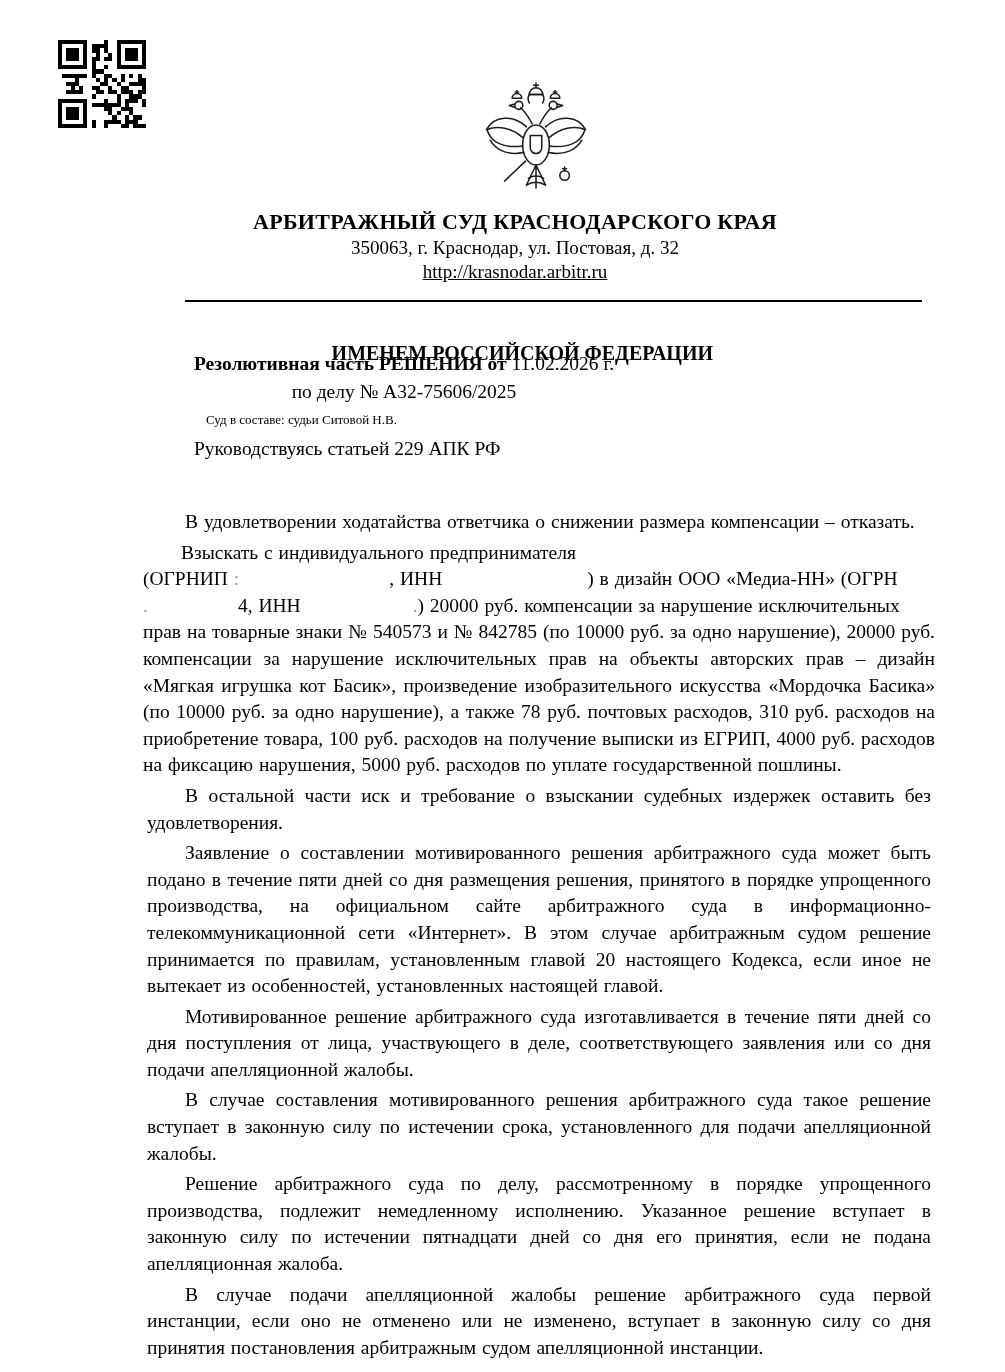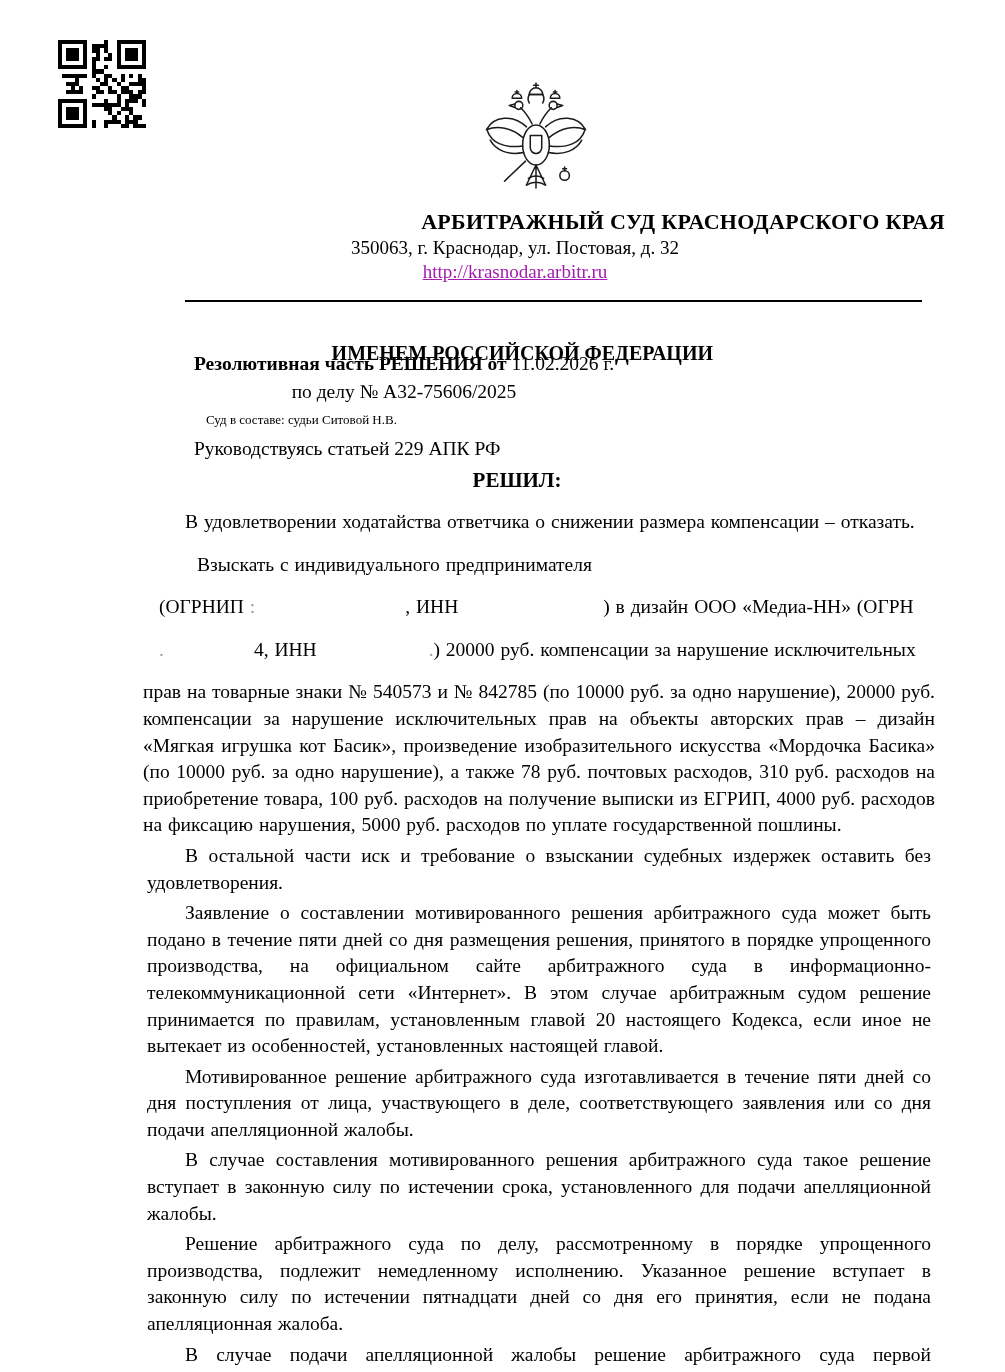--- a/index.html
+++ b/index.html
@@ -8,43 +8,43 @@
     width:1005px;height:1372px;
     background:#ffffff;
     font-family:"Liberation Serif", serif;
     color:#000;
     margin:0 auto;
     overflow:hidden;
   }
   .abs{position:absolute;}
   
   .hdr{left:85px;width:860px;text-align:center;}
-  .court-title{top:209px;font-size:22px;font-weight:bold;letter-spacing:.3px;text-align:right;}
+  .court-title{top:209px;font-size:22px;font-weight:bold;letter-spacing:.3px;}
   .court-addr{top:237px;font-size:19px;}
   .court-link-wrap{top:261px;font-size:19px;}
-  a.court-link{color:#a21caf;text-decoration:underline;cursor:pointer;}
+  a.court-link{color:#000000;text-decoration:underline;cursor:pointer;}
   .rule{top:300px;left:185px;width:737px;height:2px;background:#000;}
   
   .in-name{top:314px;left:143px;width:570px;text-align:right;font-size:20px;font-weight:bold;margin-top:28px;}
   .resolutive{top:353px;left:143px;width:522px;text-align:center;font-size:19.5px;}
   .resolutive b{font-weight:bold;}
   .case-line{top:381px;left:143px;width:522px;text-align:center;font-size:19.5px;}
   .court-comp{top:412px;left:206px;font-size:13px;}
   .guided{top:438px;left:194px;font-size:19.5px;}
   .decided{top:468px;left:143px;width:748px;text-align:center;font-size:21px;font-weight:bold;}
   
   .body-text{
     top:500px;left:143px;width:792px;
     font-size:19.5px;line-height:26.6px;
     text-align:justify;word-spacing:1px;
     padding-top:5px;
   }
   .para{text-indent:38px;margin:4px;}
   .flow{margin:0;}
-  .f-line{white-space:nowrap;text-align:left;margin:16px;}
+  .f-line{white-space:nowrap;text-align:left;margin:0;}
   .f-line.indent{text-indent:38px;}
   .gap{display:inline-block;height:1px;}
   .faint{color:#93a1b8;}
   
   .qr{left:57px;top:40px;}
   .emblem{left:477px;top:82px;}
 </style>
 </head>
 <body>
 
@@ -221,21 +221,20 @@
   <div class="abs hdr court-link-wrap">
     <a class="court-link" href="#">http://krasnodar.arbitr.ru</a>
   </div>
   <div class="abs rule"></div>
 
   <div class="abs in-name">ИМЕНЕМ РОССИЙСКОЙ ФЕДЕРАЦИИ</div>
   <div class="abs resolutive"><b>Резолютивная часть РЕШЕНИЯ от</b><span> 11.02.2026 г.</span></div>
   <div class="abs case-line">по делу № А32-75606/2025</div>
   <div class="abs court-comp">Суд в составе: судьи Ситовой Н.В.</div>
   <div class="abs guided">Руководствуясь статьей 229 АПК РФ</div>
-  <div class="abs decided">РЕШИЛ:</div>
 
   <div class="abs body-text" id="body-host">
       <div class="para">В удовлетворении ходатайства ответчика о снижении размера компенсации – отказать.</div>
       <div class="f-line indent">Взыскать с индивидуального предпринимателя</div>
       <div class="f-line"><span>(ОГРНИП </span><span class="faint">:</span><span class="gap" style="width: 150px;"></span><span>, ИНН</span><span class="gap" style="width: 145px;"></span><span>) в дизайн ООО «Медиа-НН» (ОГРН</span></div>
       <div class="f-line"><span class="faint">.</span><span class="gap" style="width: 90px;"></span><span>4, ИНН</span><span class="gap" style="width: 112px;"></span><span class="faint">.</span><span>) 20000 руб. компенсации за нарушение исключительных</span></div>
       <div class="flow">прав на товарные знаки № 540573 и № 842785 (по 10000 руб. за одно нарушение), 20000 руб. компенсации за нарушение исключительных прав на объекты авторских прав – дизайн «Мягкая игрушка кот Басик», произведение изобразительного искусства «Мордочка Басика» (по 10000 руб. за одно нарушение), а также 78 руб. почтовых расходов, 310 руб. расходов на приобретение товара, 100 руб. расходов на получение выписки из ЕГРИП, 4000 руб. расходов на фиксацию нарушения, 5000 руб. расходов по уплате государственной пошлины.</div>
       <div class="para">В остальной части иск и требование о взыскании судебных издержек оставить без удовлетворения.</div>
       <div class="para">Заявление о составлении мотивированного решения арбитражного суда может быть подано в течение пяти дней со дня размещения решения, принятого в порядке упрощенного производства, на официальном сайте арбитражного суда в информационно-телекоммуникационной сети «Интернет». В этом случае арбитражным судом решение принимается по правилам, установленным главой 20 настоящего Кодекса, если иное не вытекает из особенностей, установленных настоящей главой.</div>
       <div class="para">Мотивированное решение арбитражного суда изготавливается в течение пяти дней со дня поступления от лица, участвующего в деле, соответствующего заявления или со дня подачи апелляционной жалобы.</div>

